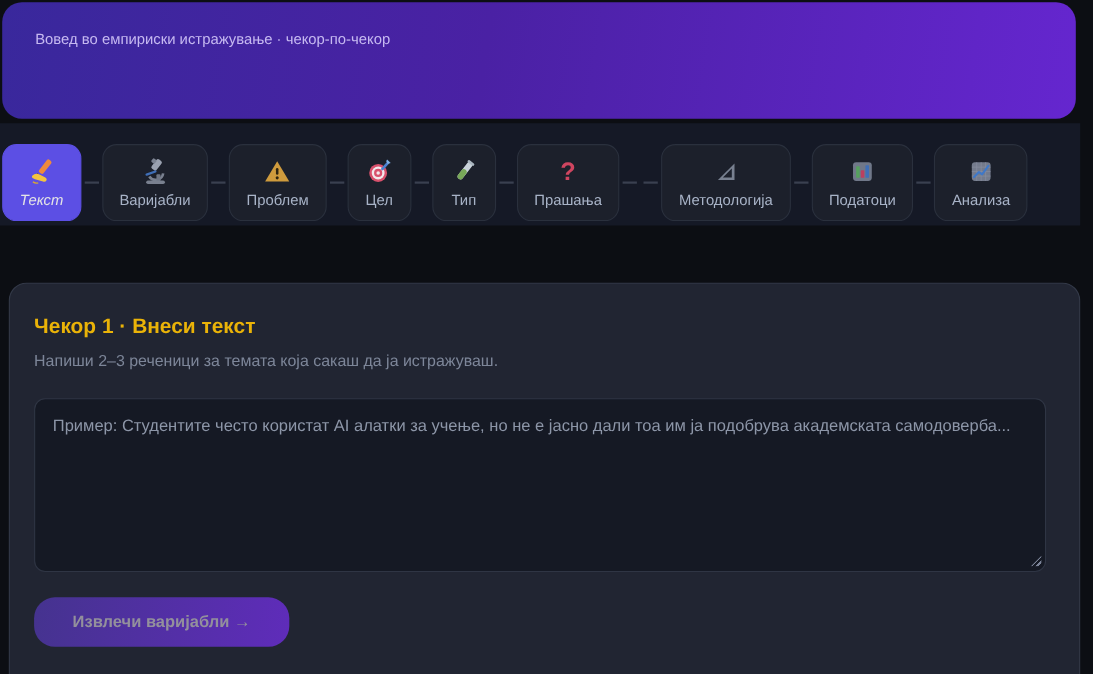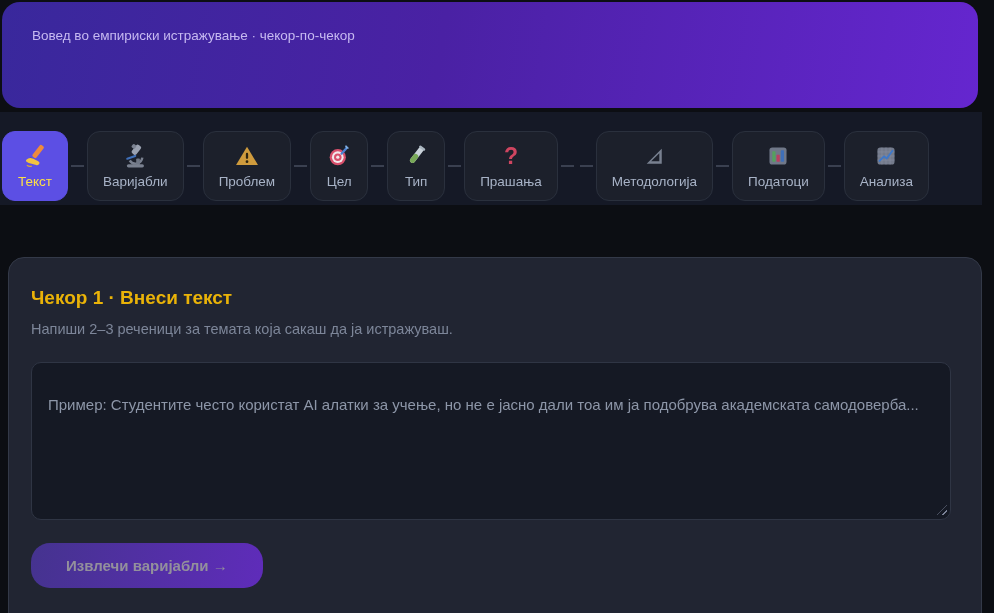--- a/index.html
+++ b/index.html
@@ -28,39 +28,39 @@
   }
   .tabs { position:absolute; left:2px; top:19px; display:flex; align-items:center; }
   .tab {
     flex:0 0 auto; height:70px; padding:8px 15px;
     display:flex; flex-direction:column; align-items:center; justify-content:center; gap:5px;
     background:#1c202b; border:1px solid #2a303d; border-radius:13px;
     cursor:pointer;
   }
   .tab.active { background:#5c4fe4; border-color:#5c4fe4; }
   .tab .tlabel { font-size:13.5px; color:#a8b3c7; white-space:nowrap; }
-  .tab.active .tlabel { color:#fde047; }
+  .tab.active .tlabel { color:#e5e5e5;font-style:italic; }
   .ticon { width:26px; height:26px; display:flex; align-items:center; justify-content:center; }
   .ticon svg { width:26px; height:26px; }
   .qglyph { font-size:23px; line-height:26px; font-weight:800; color:#cf4560; }
   .conn { flex:0 0 auto; width:13px; height:2px; background:#3a4050; margin:0 3px; }
 
   
   .card {
     position:absolute; left:8px; top:257px; width:974px; height:420px;
     background:#212532; border:1px solid #333948; border-radius:16px;
     padding:29px 30px 0 22px;
   }
   .card h2 { font-size:19px; font-weight:700; color:#eab308; }
   .card .desc { margin-top:12px; font-size:14.5px; color:#7d8699; }
   .ta-wrap { position:relative; margin-top:25px; }
   textarea {
     display:block; width:100%; height:158px;
     background:#151924; border:1px solid #2f3544; border-radius:10px;
-    padding:30px 16px; font-size:15px; line-height:1.55; color:#c7cede;
+    padding:13px 16px; font-size:15px; line-height:1.55; color:#c7cede;
     font-family:"Liberation Sans","DejaVu Sans",sans-serif;
     resize:none; outline:none;
   }
   textarea::placeholder { color:#8d96a8; opacity:1; }
   .resize-handle {
     position:absolute; right:4px; bottom:5px; width:10px; height:10px;
     background:repeating-linear-gradient(-45deg, transparent 0 2.5px, #7b8398 2.5px 4px);
     clip-path:polygon(100% 0, 100% 100%, 0 100%);
   }
   .cta {

